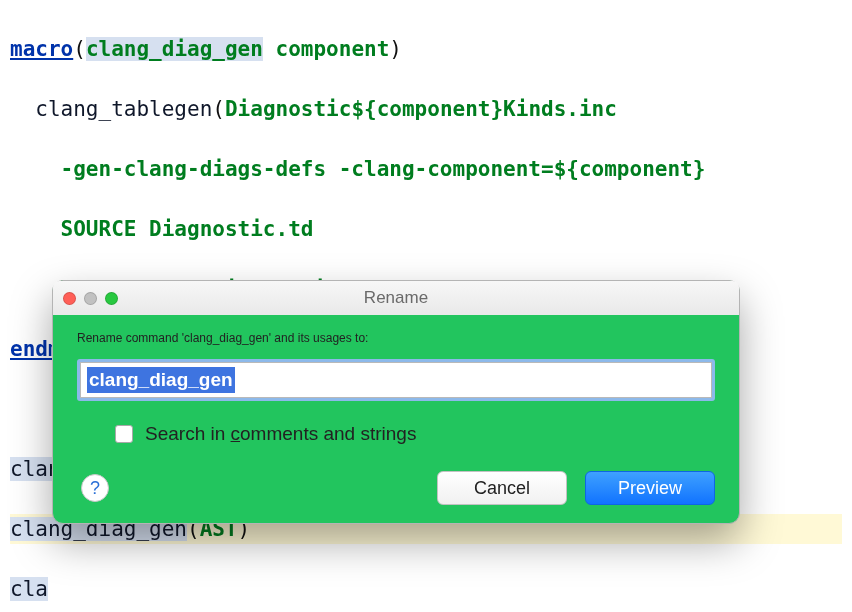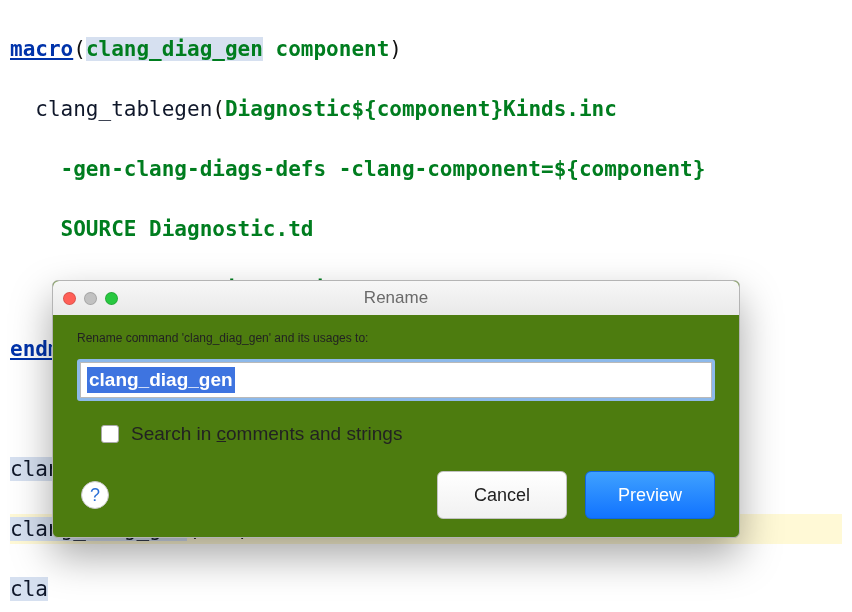--- a/index.html
+++ b/index.html
@@ -23,23 +23,23 @@
   .tok-plain { color: #0f172a; }
   .tok-paren { color: #111; }
   .line { }
   .line-hl { background: #fff9d6; }
 
   .dialog {
     position: absolute;
     left: 52px;
     top: 280px;
     width: 688px;
-    background: #4d7c0f;
+    background: #22c55e;
     border: 1px solid #b4b4b4;
-    border-radius: 6px;
+    border-radius: 11px;
     box-shadow: 0 18px 40px rgba(0,0,0,0.35);
     font-family: -apple-system, "Helvetica Neue", Arial, sans-serif;
   }
   .titlebar {
     height: 34px;
     display: flex;
     align-items: center;
     padding: 0 10px;
     border-top-left-radius: 6px;
     border-top-right-radius: 6px;
@@ -94,21 +94,21 @@
     font-size: 19px;
     font-weight: 600;
     color: #fff;
   }
   .checkbox-row {
     display: flex;
     align-items: center;
     gap: 12px;
     font-size: 19px;
     color: #222;
-    margin-left: 24px;
+    margin-left: 38px;
     margin-bottom: 26px;
   }
   .checkbox-box {
     width: 18px; height: 18px;
     background: #fff;
     border: 1px solid #a9a9a9;
     border-radius: 3px;
   }
   .button-row {
     display: flex;
@@ -120,21 +120,21 @@
     border: 1px solid #c7c7c7;
     background: #fff;
     color: #2a6fd6;
     font-size: 18px;
     display: flex; align-items:center; justify-content:center;
     margin-right: auto;
     margin-left: 4px;
   }
   .btn {
     min-width: 130px;
-    height: 48px;
+    height: 34px;
     border-radius: 6px;
     font-size: 18px;
     border: 1px solid #c2c2c2;
     background: linear-gradient(#ffffff,#f1f1f1);
     color: #222;
     display:flex; align-items:center; justify-content:center;
     padding: 7px 18px;
     cursor: pointer;
   }
   .btn-disabled {

